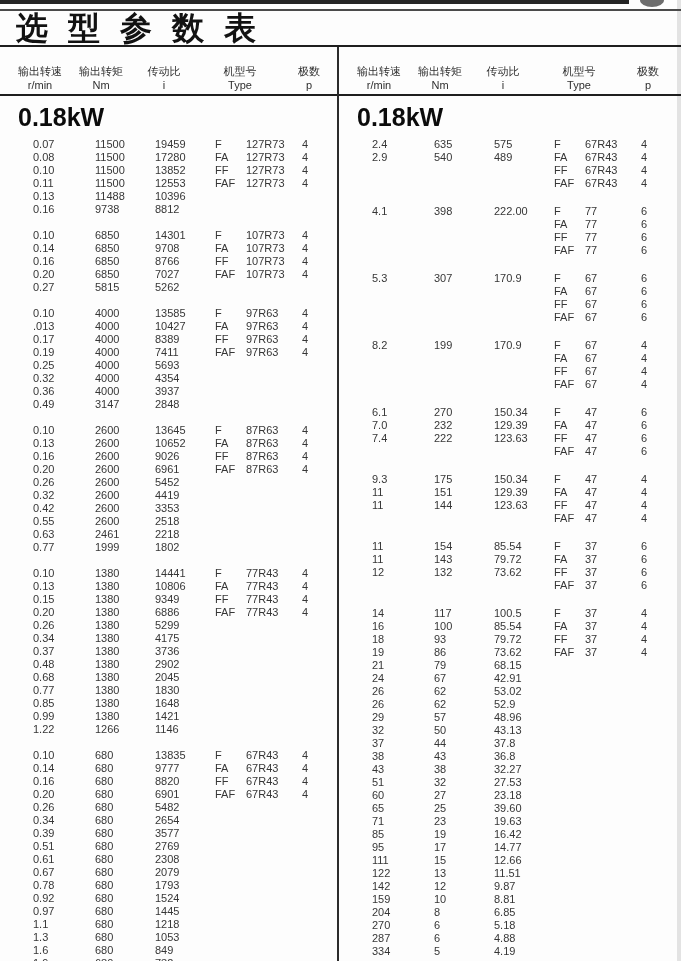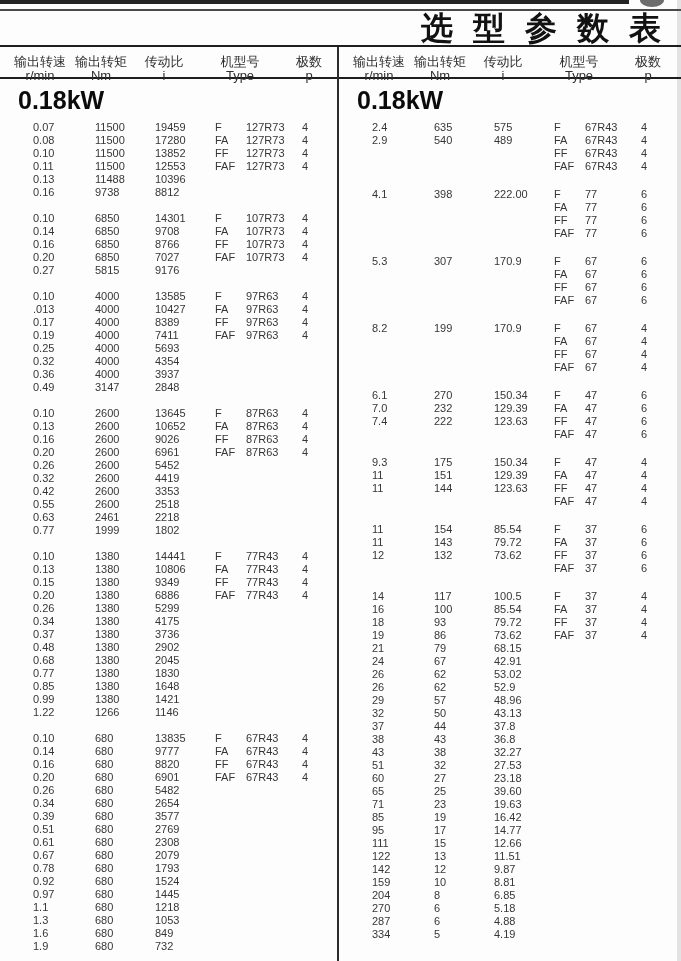--- a/index.html
+++ b/index.html
@@ -25,40 +25,40 @@
   .right-edge {
     position: absolute; top: 0; right: 0;
     width: 4px; height: 100%; background: #e3e3e3;
   }
   .rule-top {
     position: absolute; top: 9px; left: 0;
     width: 681px; height: 2px; background: #4a4a4a;
   }
   .title {
     position: absolute; top: 11px; left: 0; width: 100%;
-    text-align: right;
+    text-align: left;
     font-size: 32px; font-weight: bold; color: #121212;
-    letter-spacing: 20px; padding-left: 4px;
+    letter-spacing: 20px; padding-left: 16px;
     line-height: 34px; white-space: nowrap;
   }
   .rule-mid {
     position: absolute; top: 45px; left: 0;
     width: 681px; height: 2px; background: #1e1e1e;
   }
   .content {
     position: absolute; top: 47px; left: 0;
     width: 681px; height: 914px;
     display: flex;
   }
   .half { width: 337px; }
   .half.right { width: 342px; }
   .divider { width: 2px; background: #2c2c2c; height: 100%; }
   .headers {
-    display: flex; height: 30px; padding-top: 8px;
-    font-size: 13px; color: #2f2f2f;
+    display: flex; height: 47px; padding-top: 17px;
+    font-size: 11px; color: #2f2f2f;
   }
   .hc { text-align: center; }
   .hc0 { margin-left: 10px; width: 60px; }
   .hc1 { width: 62px; }
   .hc2 { width: 64px; }
   .hc3 { width: 88px; }
   .hc4 { width: 50px; }
   .hl { height: 14px; line-height: 14px; }
   .hu { height: 14px; line-height: 14px; }
   .header-rule { height: 2px; background: #1e1e1e; }
@@ -128,21 +128,21 @@
             <div class="row"><span class="c c0">0.10</span><span class="c c1">11500</span><span class="c c2">13852</span><span class="c c3">FF</span><span class="c c4">127R73</span><span class="c c5">4</span></div>
             <div class="row"><span class="c c0">0.11</span><span class="c c1">11500</span><span class="c c2">12553</span><span class="c c3">FAF</span><span class="c c4">127R73</span><span class="c c5">4</span></div>
             <div class="row"><span class="c c0">0.13</span><span class="c c1">11488</span><span class="c c2">10396</span><span class="c c3"></span><span class="c c4"></span><span class="c c5"></span></div>
             <div class="row"><span class="c c0">0.16</span><span class="c c1">9738</span><span class="c c2">8812</span><span class="c c3"></span><span class="c c4"></span><span class="c c5"></span></div>
           </div>
           <div class="block">
             <div class="row"><span class="c c0">0.10</span><span class="c c1">6850</span><span class="c c2">14301</span><span class="c c3">F</span><span class="c c4">107R73</span><span class="c c5">4</span></div>
             <div class="row"><span class="c c0">0.14</span><span class="c c1">6850</span><span class="c c2">9708</span><span class="c c3">FA</span><span class="c c4">107R73</span><span class="c c5">4</span></div>
             <div class="row"><span class="c c0">0.16</span><span class="c c1">6850</span><span class="c c2">8766</span><span class="c c3">FF</span><span class="c c4">107R73</span><span class="c c5">4</span></div>
             <div class="row"><span class="c c0">0.20</span><span class="c c1">6850</span><span class="c c2">7027</span><span class="c c3">FAF</span><span class="c c4">107R73</span><span class="c c5">4</span></div>
-            <div class="row"><span class="c c0">0.27</span><span class="c c1">5815</span><span class="c c2">9176</span><span class="c c3"></span><span class="c c4"></span><span class="c c5"></span></div>
+            <div class="row"><span class="c c0">0.27</span><span class="c c1">5815</span><span class="c c2">5262</span><span class="c c3"></span><span class="c c4"></span><span class="c c5"></span></div>
           </div>
           <div class="block">
             <div class="row"><span class="c c0">0.10</span><span class="c c1">4000</span><span class="c c2">13585</span><span class="c c3">F</span><span class="c c4">97R63</span><span class="c c5">4</span></div>
             <div class="row"><span class="c c0">.013</span><span class="c c1">4000</span><span class="c c2">10427</span><span class="c c3">FA</span><span class="c c4">97R63</span><span class="c c5">4</span></div>
             <div class="row"><span class="c c0">0.17</span><span class="c c1">4000</span><span class="c c2">8389</span><span class="c c3">FF</span><span class="c c4">97R63</span><span class="c c5">4</span></div>
             <div class="row"><span class="c c0">0.19</span><span class="c c1">4000</span><span class="c c2">7411</span><span class="c c3">FAF</span><span class="c c4">97R63</span><span class="c c5">4</span></div>
             <div class="row"><span class="c c0">0.25</span><span class="c c1">4000</span><span class="c c2">5693</span><span class="c c3"></span><span class="c c4"></span><span class="c c5"></span></div>
             <div class="row"><span class="c c0">0.32</span><span class="c c1">4000</span><span class="c c2">4354</span><span class="c c3"></span><span class="c c4"></span><span class="c c5"></span></div>
             <div class="row"><span class="c c0">0.36</span><span class="c c1">4000</span><span class="c c2">3937</span><span class="c c3"></span><span class="c c4"></span><span class="c c5"></span></div>
             <div class="row"><span class="c c0">0.49</span><span class="c c1">3147</span><span class="c c2">2848</span><span class="c c3"></span><span class="c c4"></span><span class="c c5"></span></div>

